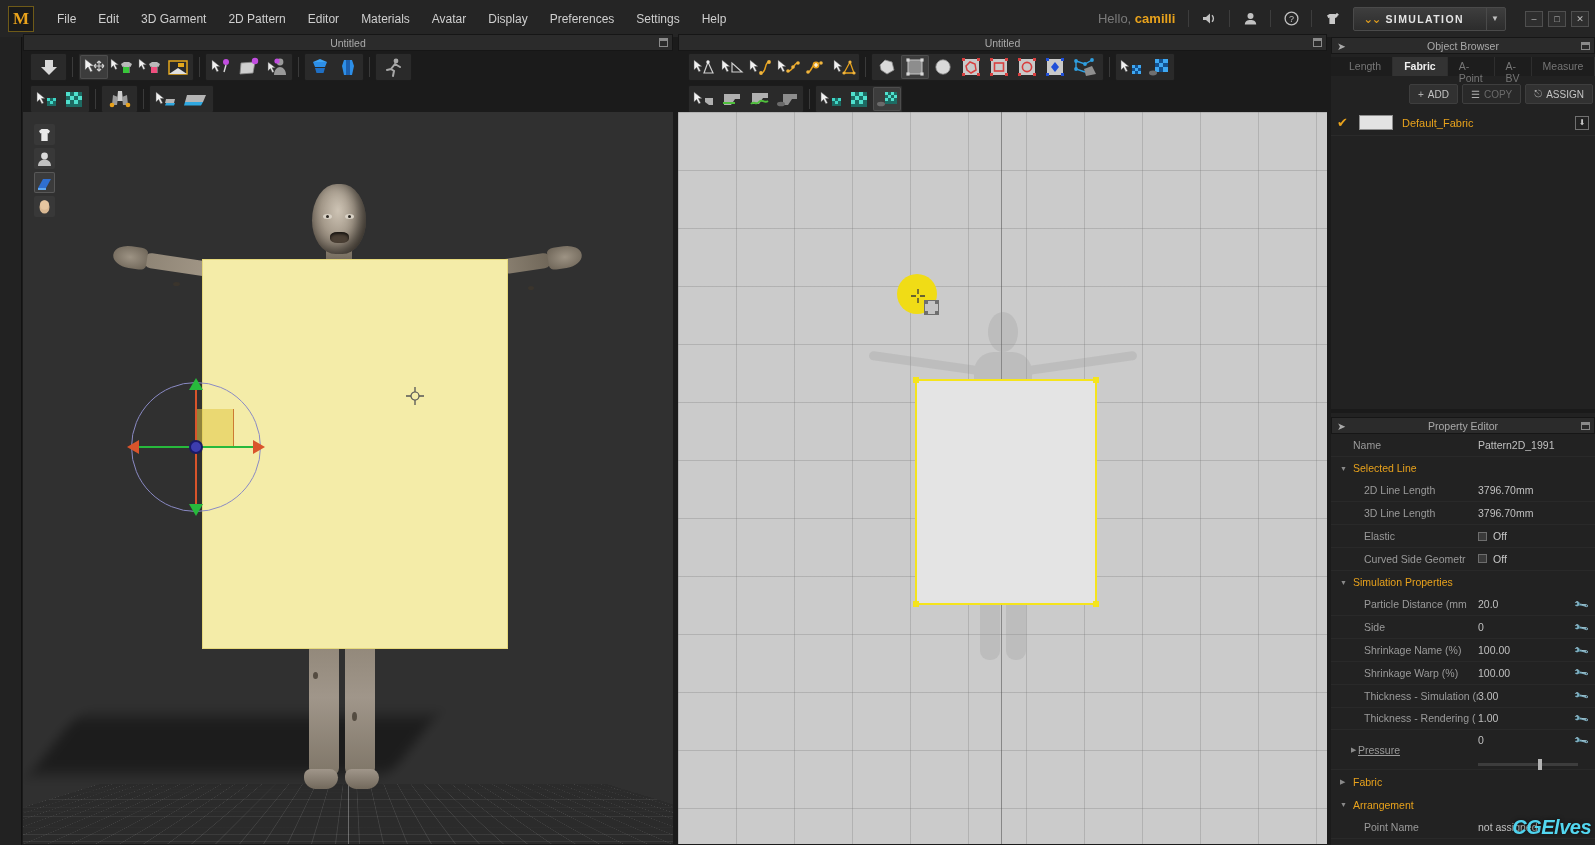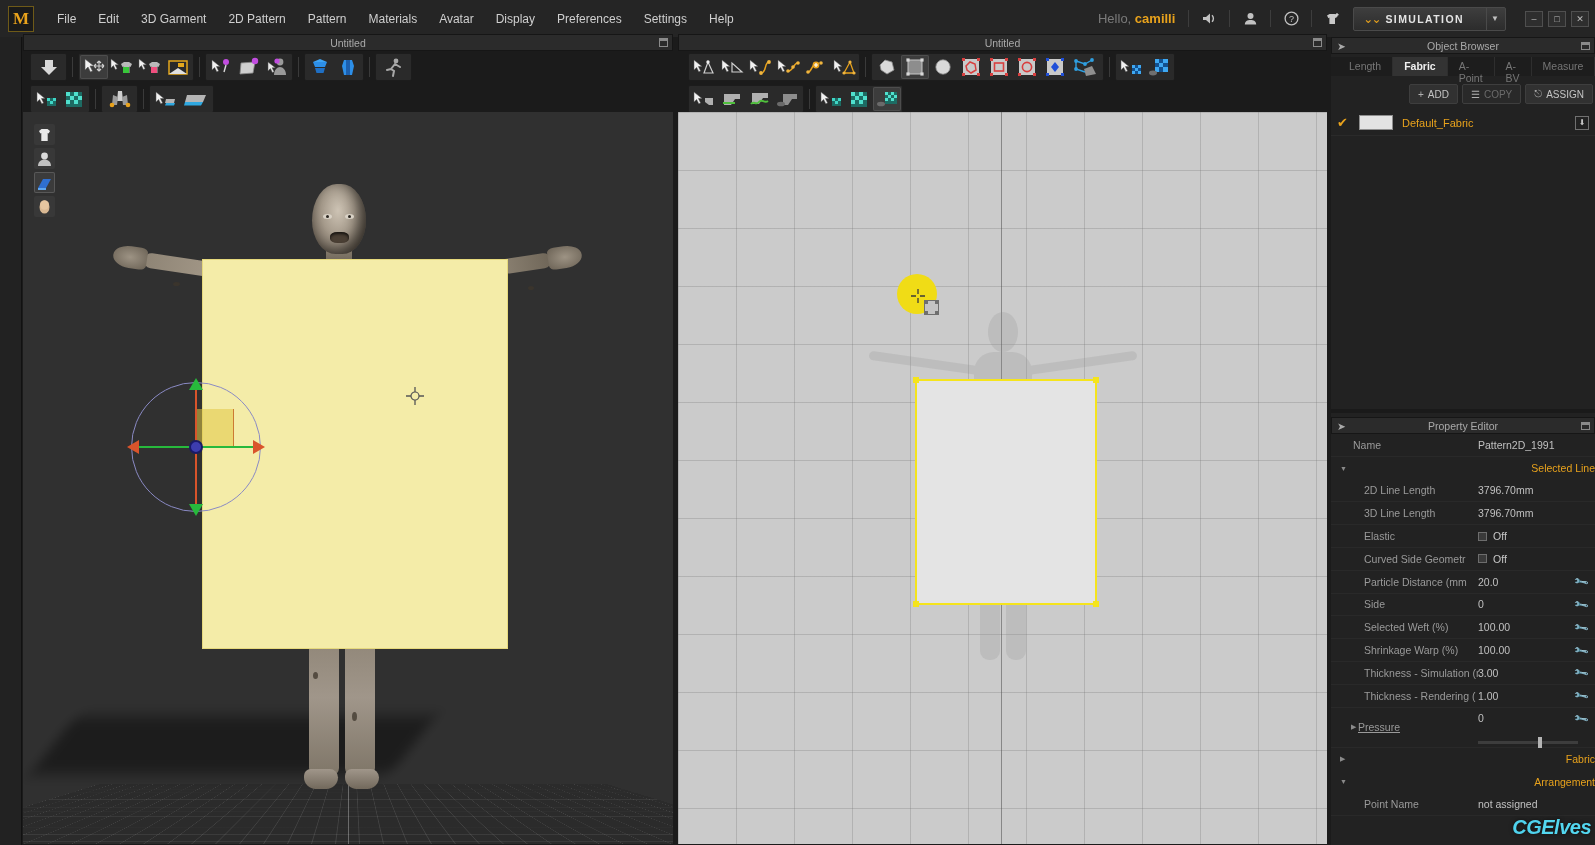--- a/index.html
+++ b/index.html
@@ -271,21 +271,21 @@
     display: flex; align-items: center; height: 22.8px;
     border-bottom: 1px solid rgba(255,255,255,.035);
     font-size: 10.5px;
   }
   .plabel { color: #9a9a9a; }
   .pval { color: #c0c0c0; }
   .prow.indent1 .plabel { padding-left: 22px; }
   .prow.indent2 .plabel { padding-left: 33px; }
   .prow .pval { position: absolute; left: 147px; }
   .prow { position: relative; }
-  .grouphdr { display: flex; align-items: center; height: 22.8px; position: relative; justify-content: flex-end; }
+  .grouphdr { display: flex; align-items: center; height: 22.8px; position: relative; }
   .grouphdr .arr { position: absolute; left: 9px; color: #8a8a8a; font-size: 7px; }
   .grouphdr .gl { padding-left: 22px; font-size: 10.5px; color: #e8a21c; }
   .chk { position: absolute; left: 147px; display: flex; align-items: center; gap: 6px; }
   .chkbox { width: 9px; height: 9px; border: 1px solid #6d6d6d; background: #3a3a3a; }
   .wrench { position: absolute; right: 8px; color: #8d8d8d; font-size: 10px; transform: rotate(-35deg); }
   .slider-wrap { position: absolute; left: 147px; bottom: 3px; width: 100px; height: 3px; background: #3d3d3d; }
   .slider-knob { position: absolute; left: 60px; top: -4px; width: 4px; height: 11px; background: #b4b4b4; }
 
   .watermark {
     position: absolute; right: 4px; bottom: 6px;
@@ -299,21 +299,21 @@
 <body>
 
 <div id="app">
 
   <div class="menubar">
     <div class="logo-m">M</div>
     <div class="menu-item">File</div>
     <div class="menu-item">Edit</div>
     <div class="menu-item">3D Garment</div>
     <div class="menu-item">2D Pattern</div>
-    <div class="menu-item">Pattern</div>
+    <div class="menu-item">Editor</div>
     <div class="menu-item">Materials</div>
     <div class="menu-item">Avatar</div>
     <div class="menu-item">Display</div>
     <div class="menu-item">Preferences</div>
     <div class="menu-item">Settings</div>
     <div class="menu-item">Help</div>
 
     <div class="topright">
       <div class="hello">
         <span>Hello,</span>
@@ -896,32 +896,36 @@
         </span>
       </div>
       <div class="prow indent2">
         <span class="plabel">Curved Side Geometr</span>
         <span class="chk">
           <span class="chkbox"></span>
           <span>Off</span>
         </span>
       </div>
 
+      <div class="grouphdr">
+        <span class="arr">▼</span>
+        <span class="gl">Simulation Properties</span>
+      </div>
       <div class="prow indent2">
         <span class="plabel">Particle Distance (mm</span>
         <span class="pval">20.0</span>
         <span class="wrench">🔧</span>
       </div>
       <div class="prow indent2">
         <span class="plabel">Side</span>
         <span class="pval">0</span>
         <span class="wrench">🔧</span>
       </div>
       <div class="prow indent2">
-        <span class="plabel">Selected Weft (%)</span>
+        <span class="plabel">Shrinkage Name (%)</span>
         <span class="pval">100.00</span>
         <span class="wrench">🔧</span>
       </div>
       <div class="prow indent2">
         <span class="plabel">Shrinkage Warp (%)</span>
         <span class="pval">100.00</span>
         <span class="wrench">🔧</span>
       </div>
       <div class="prow indent2">
         <span class="plabel">Thickness - Simulation (r</span>

